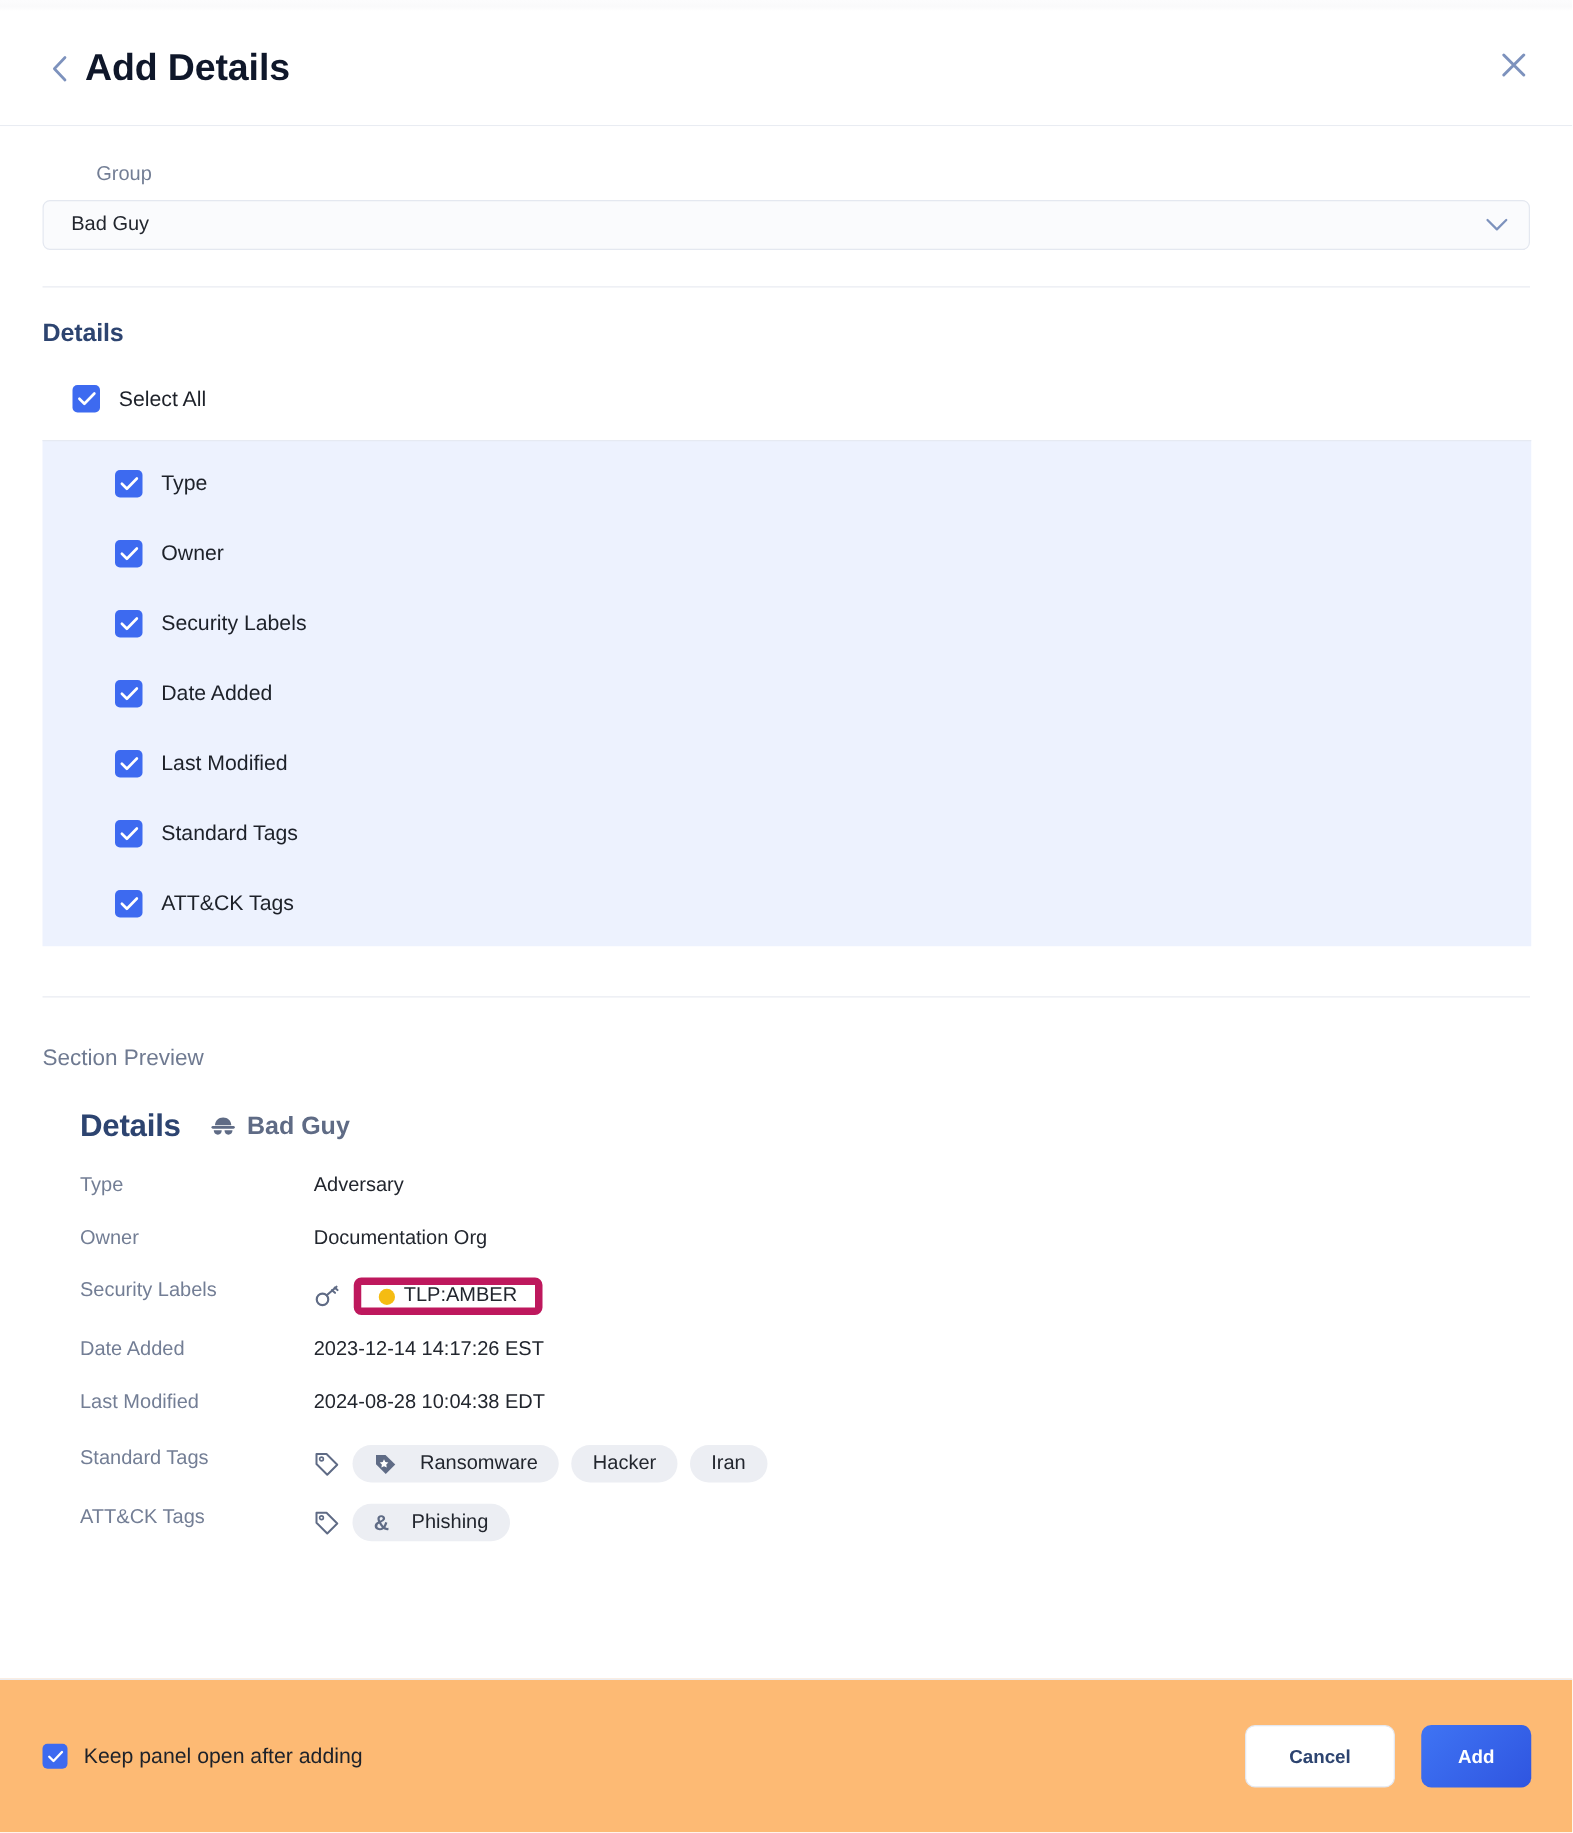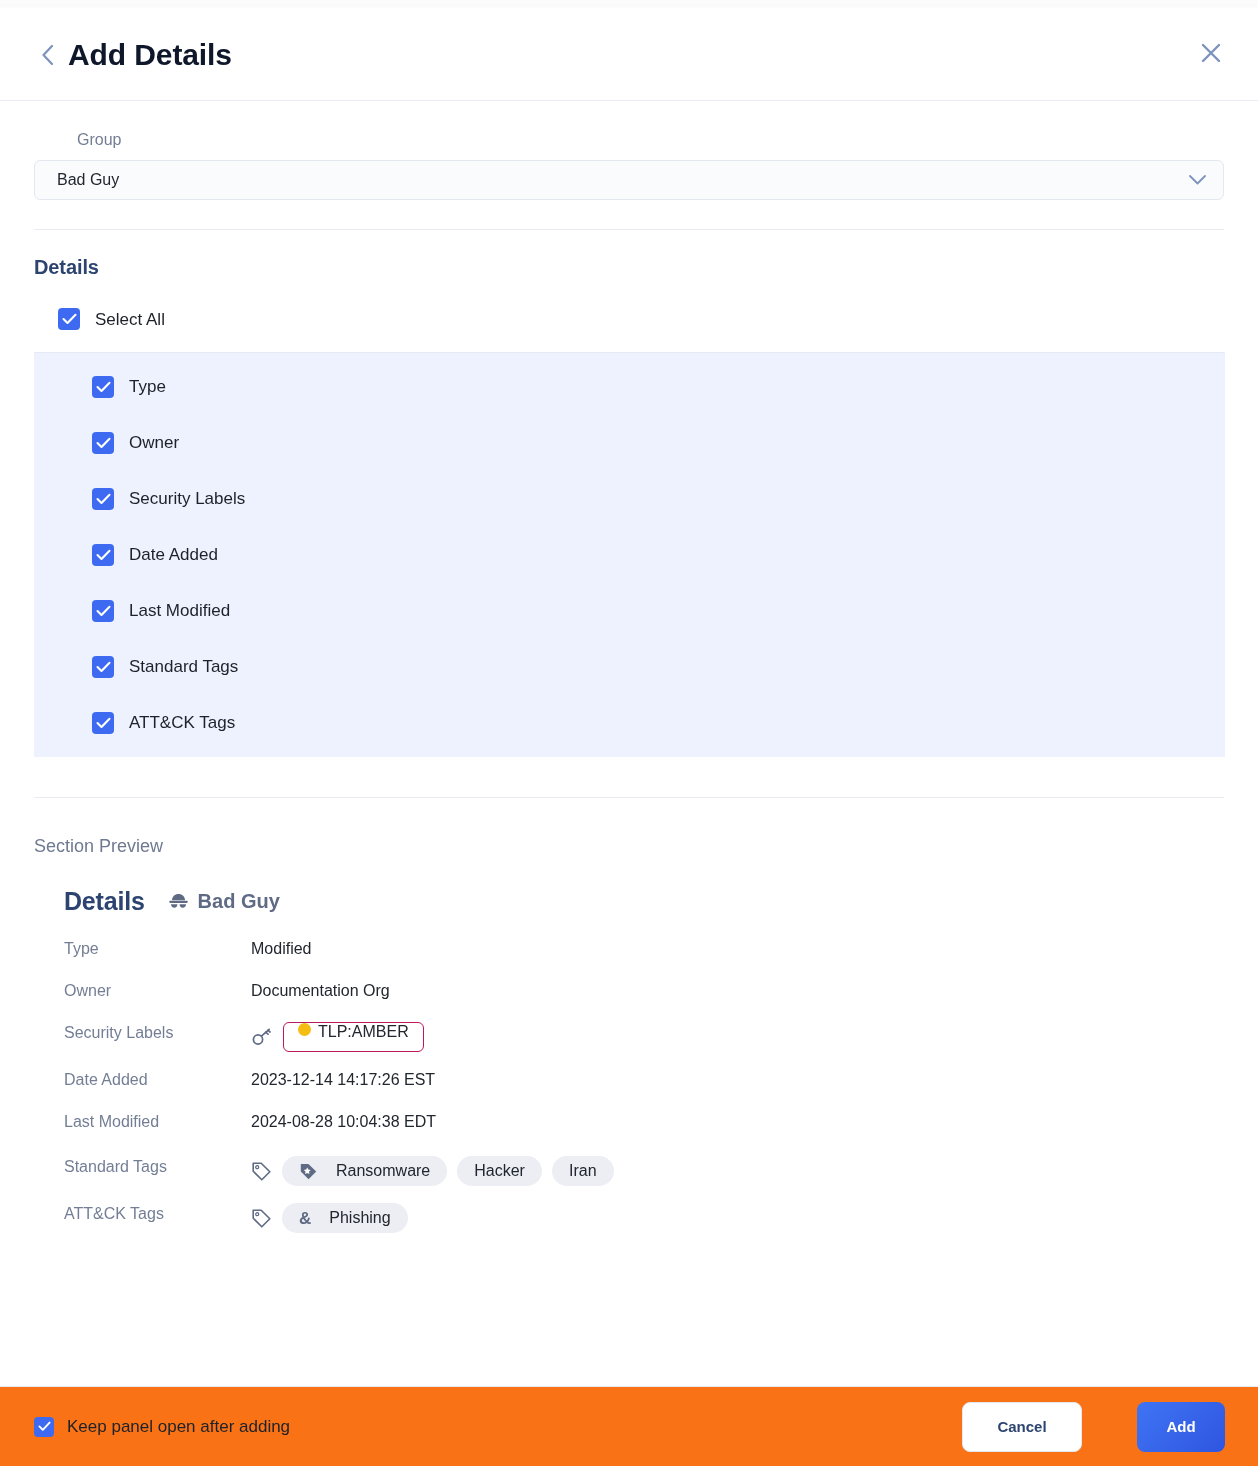--- a/index.html
+++ b/index.html
@@ -161,25 +161,25 @@
   }
   .dval {
     font-size: 16px; color: #22262e;
     display: flex; align-items: center;
     flex-wrap: wrap; gap: 10px;
     min-height: 20px;
   }
   .dval-plain { padding-top: 1px; }
 
   .chip {
-    display: inline-flex; align-items: flex-start; gap: 7px;
+    display: inline-flex; align-items: center; gap: 7px;
     height: 30px;
     padding: 0 14px;
     border-radius: 6px;
-    border: 1px solid #be185d;
+    border: 6px solid #be185d;
     background: #ffffff;
     font-size: 16px; color: #22262e;
   }
   .dot {
     width: 13px; height: 13px; border-radius: 50%;
     flex: 0 0 auto;
   }
   .tag {
     display: inline-flex; align-items: center; gap: 18px;
     height: 30px;
@@ -191,25 +191,24 @@
   .tag .amp {
     font-size: 17px; font-weight: 700; color: #5f6b85;
     line-height: 1;
   }
   .icon-inline { display: flex; align-items: center; flex: 0 0 auto; }
 
   
   .footer {
     flex: 0 0 auto;
     border-top: 1px solid #e9ecf2;
-    height: 80px;
+    height: 123px;
     display: flex; align-items: center;
     padding: 0 33px 0 34px;
-    background: #f97316;
-    gap: 34px;
+    background: #fdba74;
   }
   .keep-open {
     display: flex; align-items: center; gap: 13px;
     cursor: pointer;
   }
   .cb-sm {
     width: 20px; height: 20px; border-radius: 4px;
     background: #3d6af0;
     display: flex; align-items: center; justify-content: center;
     flex: 0 0 auto;
@@ -374,21 +373,21 @@
               <path d="M3 12.2 L9.4 12.2 C9.4 14.4 8.2 15.7 6.3 15.7 C4.4 15.7 3 14.4 3 12.2 Z" fill="#5f6b85"></path>
               <path d="M11.6 12.2 L18 12.2 C18 14.4 16.6 15.7 14.7 15.7 C12.8 15.7 11.6 14.4 11.6 12.2 Z" fill="#5f6b85"></path>
             </svg>
           </span>
           <span class="preview-group-name">Bad Guy</span>
         </div>
       </div>
 
       <div class="drow">
         <div class="dkey">Type</div>
-        <div class="dval dval-plain">Modified</div>
+        <div class="dval dval-plain">Adversary</div>
       </div>
 
       <div class="drow">
         <div class="dkey">Owner</div>
         <div class="dval dval-plain">Documentation Org</div>
       </div>
 
       <div class="drow tall">
         <div class="dkey">Security Labels</div>
         <div class="dval">

